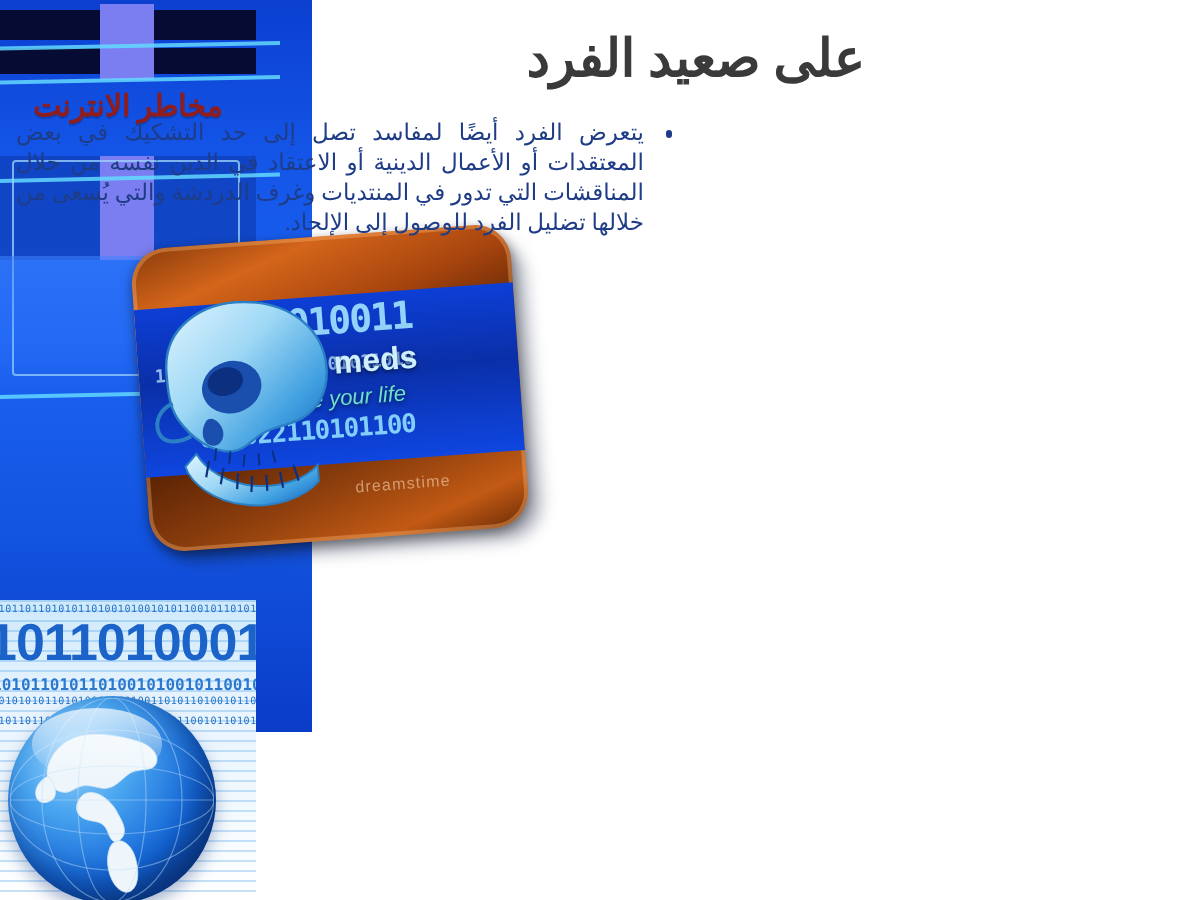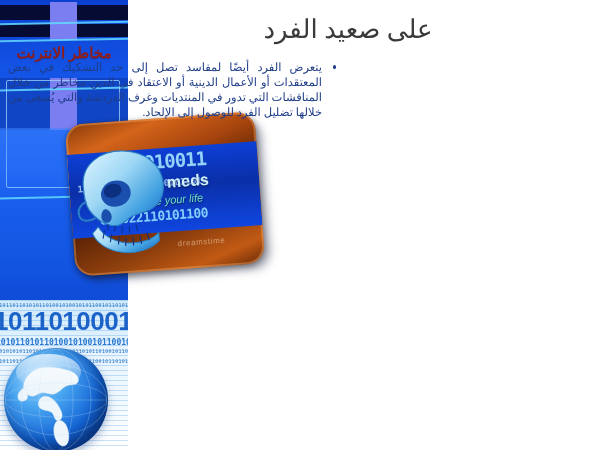--- a/index.html
+++ b/index.html
@@ -4,21 +4,21 @@
 <title>Slide</title>
 <style>
   html,body{margin:0;padding:0;background:#fff;}
   body{width:600px;height:450px;overflow:hidden;
        font-family:"Liberation Serif","DejaVu Serif",serif;}
 
   .slide{position:relative;width:600px;height:450px;background:#ffffff;overflow:hidden;}
 
   
   .sidebar{position:absolute;left:0;top:0;width:128px;height:366px;overflow:hidden;
-           background:#0d47d8;}
+           background:#0d47d8;padding-left:28px;}
   .sb-grad{position:absolute;inset:0;
       background:
         linear-gradient(180deg,#0b3fd0 0%,#1456e8 22%,#1c63f2 46%,#1356e2 70%,#0a3cc8 100%);}
   
   .sb-bar{position:absolute;left:0;background:#050b33;}
   .sb-bar.b1{top:5px;width:128px;height:15px;}
   .sb-bar.b2{top:24px;width:128px;height:13px;}
   
   .sb-lav{position:absolute;background:#7b7ef0;}
   .sb-lav.l1{left:50px;top:2px;width:27px;height:38px;}
@@ -92,21 +92,21 @@
   .pic-word2{position:absolute;left:52px;top:46px;direction:ltr;white-space:nowrap;
      font-family:"Liberation Sans","DejaVu Sans",sans-serif;font-size:11px;font-style:italic;
      color:#6fe0c8;text-shadow:0 1px 2px rgba(0,20,60,.8);}
   .skull{position:absolute;left:-4px;top:16px;width:116px;height:124px;}
   .wmark{position:absolute;left:104px;top:122px;direction:ltr;
      font-family:"Liberation Sans","DejaVu Sans",sans-serif;font-size:8px;
      color:rgba(255,222,190,.55);letter-spacing:.6px;}
 
   
   .title{position:absolute;right:22px;top:14px;width:460px;text-align:center;
-     color:#3a3a3a;font-size:26px;font-weight:normal;direction:rtl;
+     color:#3a3a3a;font-size:26px;font-weight:bold;direction:rtl;
      font-family:"Liberation Serif","DejaVu Serif",serif;}
 
   
   .body{position:absolute;right:262px;top:60px;width:0;}
   .blist{position:absolute;right:0;top:0;width:330px;margin:0;padding:0;list-style:none;
      direction:rtl;color:#1f3d87;font-size:11.5px;line-height:15px;
      font-family:"Liberation Serif","DejaVu Serif",serif;}
   .blist li{position:relative;padding-right:16px;margin-bottom:9px;text-align:justify;}
   .blist li .dot{position:absolute;right:2px;top:5px;width:3.5px;height:3.5px;border-radius:50%;
      background:#1f3d87;}
@@ -230,18 +230,18 @@
       <div class="wmark">dreamstime</div>
     </div>
   </div>
 
   <div class="title">على صعيد الفرد</div>
 
   <div class="body">
     <ul class="blist">
       <li>
         <span class="dot"></span>
-        <span>يتعرض الفرد أيضًا لمفاسد تصل إلى حد التشكيك في بعض المعتقدات أو الأعمال الدينية أو الاعتقاد في الدين مخاطر من خلال المناقشات التي تدور في المنتديات وغرف الدردشة والتي يُسعى من خلالها تضليل الفرد للوصول إلى الإلحاد.</span>
+        <span>يتعرض الفرد أيضًا لمفاسد تصل إلى حد التشكيك في بعض المعتقدات أو الأعمال الدينية أو الاعتقاد في الدين نفسه من خلال المناقشات التي تدور في المنتديات وغرف الدردشة والتي يُسعى من خلالها تضليل الفرد للوصول إلى الإلحاد.</span>
       </li>
     </ul>
   </div>
 
 </div>
 
 </body></html>

